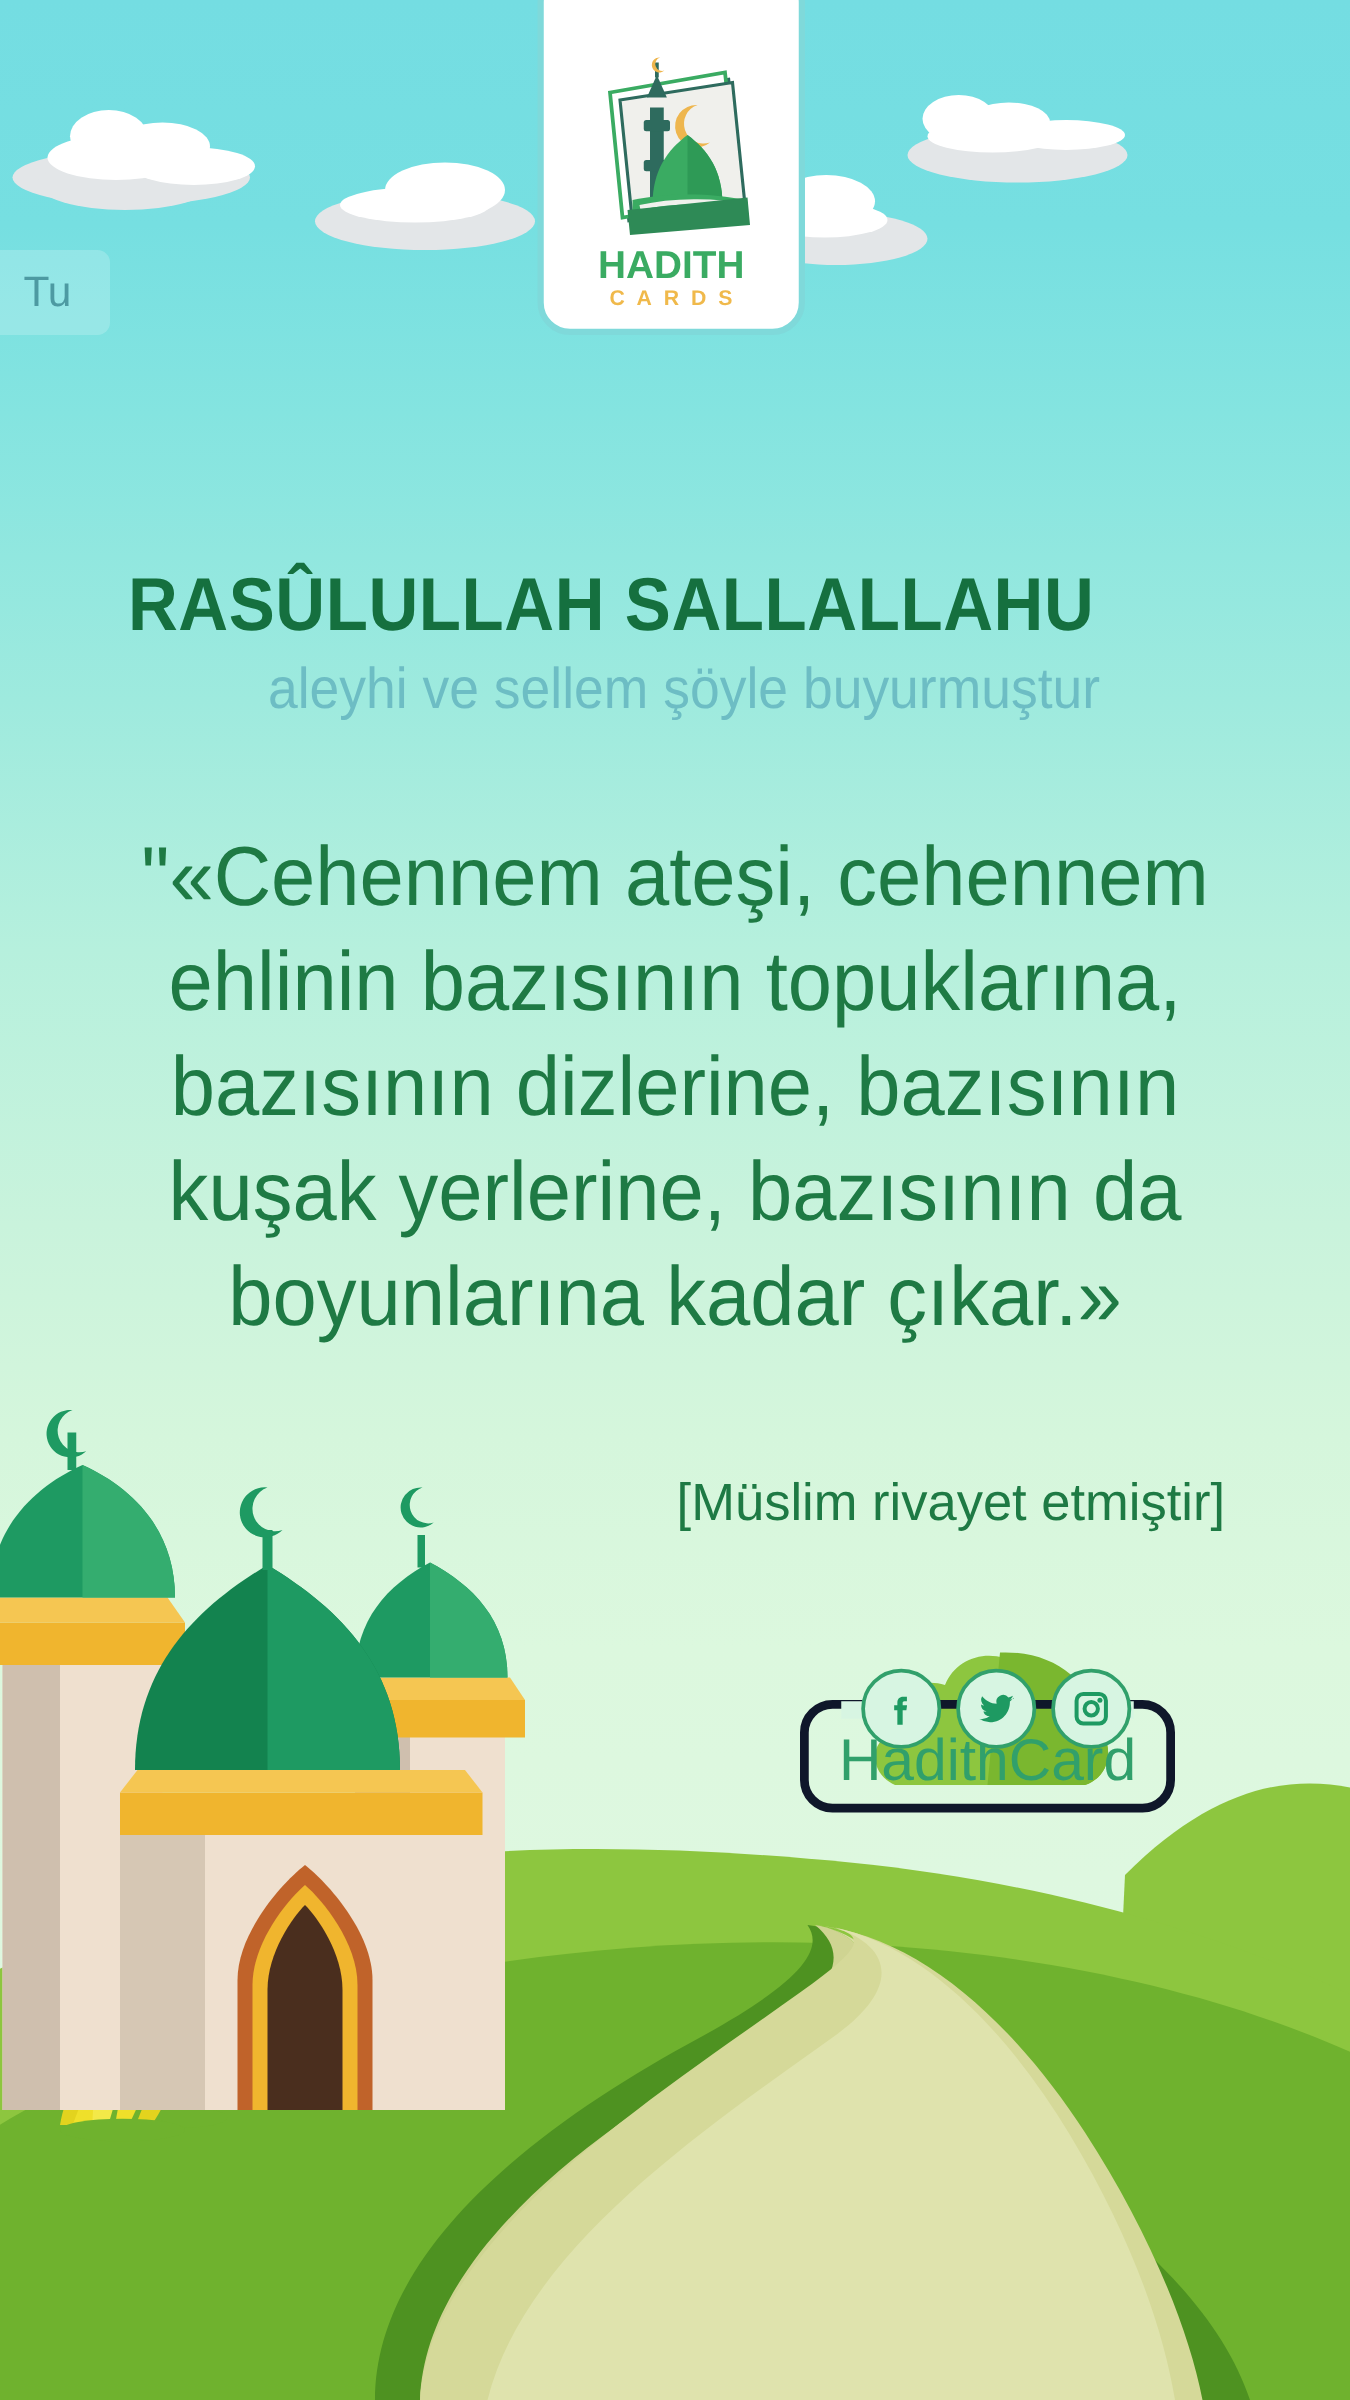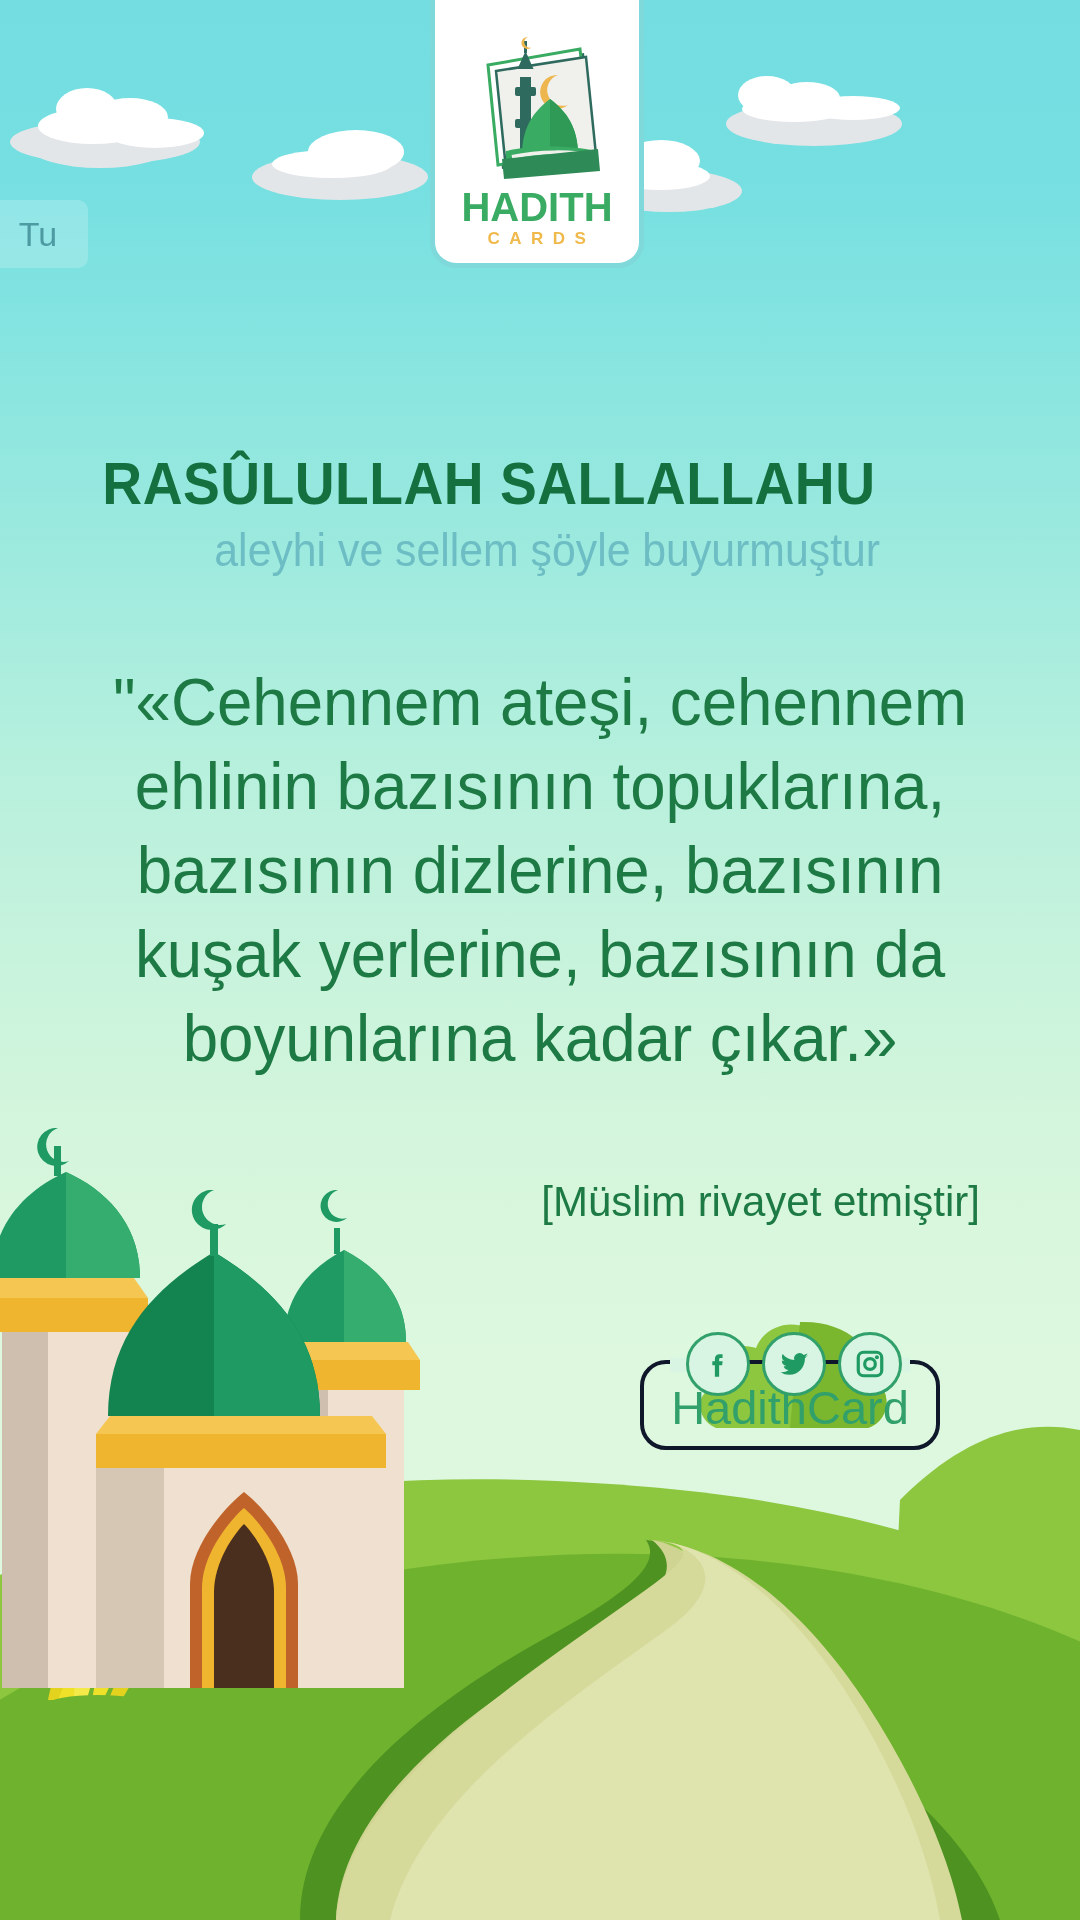--- a/index.html
+++ b/index.html
@@ -38,21 +38,21 @@
     display:flex; flex-direction:column;
     align-items:center; justify-content:flex-end;
     padding-bottom:16px;
     z-index:12;
   }
   #logo-emblem {
     position:relative; width:150px; height:152px; margin-bottom:4px;
   }
   #logo-word-hadith {
     font-family:"Liberation Sans", sans-serif;
-    font-weight:700; font-size:40px; letter-spacing:0px;
+    font-weight:700; font-size:31px; letter-spacing:0px;
     color:#3aab62; line-height:1; margin-bottom:3px;
   }
   #logo-word-cards {
     font-family:"Liberation Sans", sans-serif;
     font-weight:700; font-size:17px; letter-spacing:9.5px;
     color:#f0b94b; line-height:1; text-indent:9px;
   }
 
   
   #lang-chip {
@@ -104,21 +104,21 @@
     z-index:10;
   }
 
   
   #brand-badge {
     position:absolute; left:640px; top:1360px; width:300px;
     z-index:11;
   }
   #brand-pill {
     position:relative; width:300px; height:90px;
-    border:4px solid #0f172a; border-radius:26px;
+    border:7px solid #0f172a; border-radius:26px;
     display:flex; align-items:center; justify-content:center;
   }
   #brand-pill-name {
     font-family:"Liberation Sans", sans-serif;
     font-weight:400; font-size:47px; color:#31a06b; line-height:1;
     margin-top:4px;
   }
   #social-row {
     position:absolute; left:0px; top:-34px; width:300px; height:68px;
     display:flex; align-items:center; justify-content:center; gap:12px;

